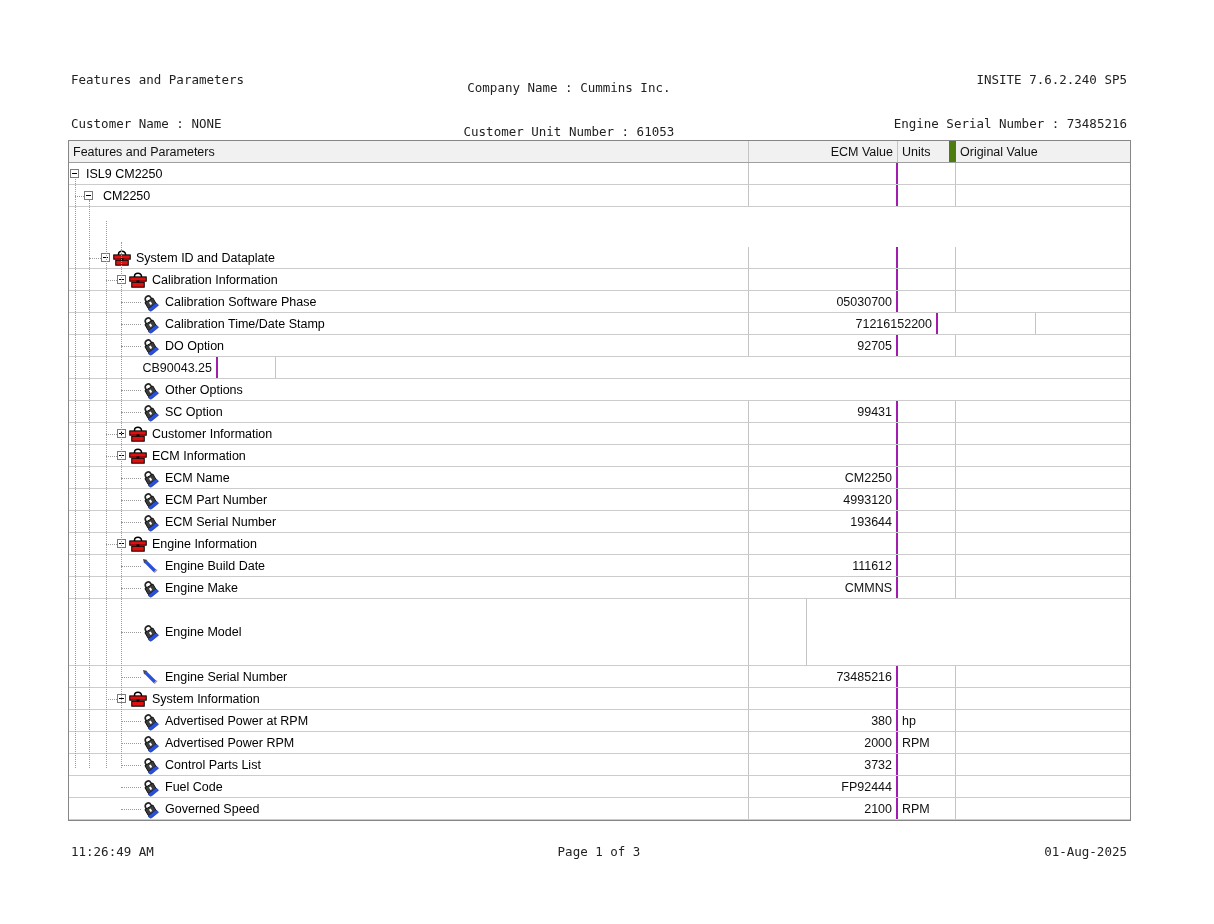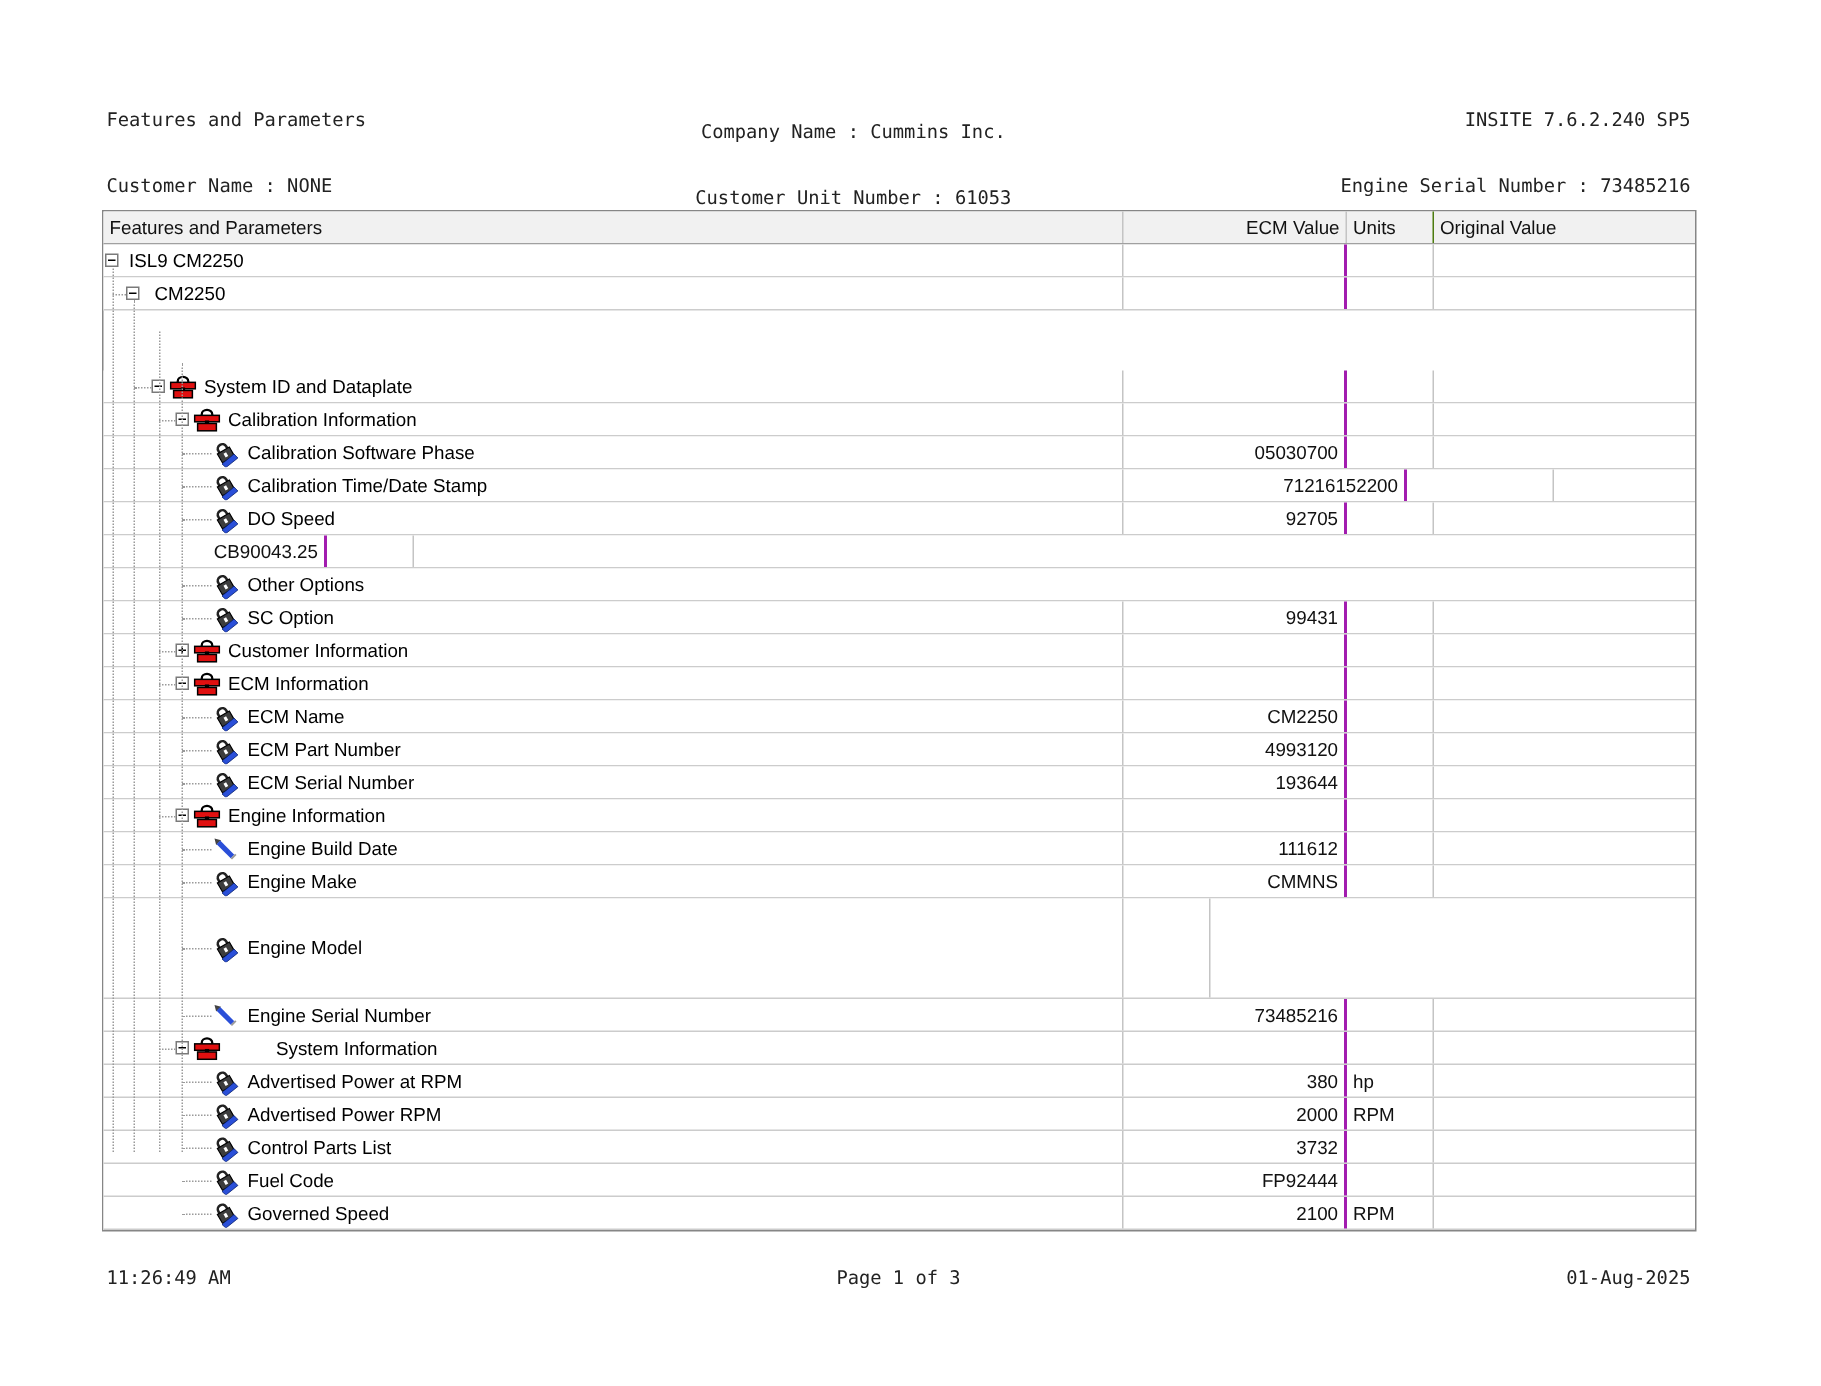--- a/index.html
+++ b/index.html
@@ -29,21 +29,21 @@
     border:1px solid #868686;background:#fff;
     font-size:12.5px;box-sizing:content-box;
   }
   .thead{
     display:flex;height:21px;background:#f1f1f1;
     border-bottom:1px solid #a0a0a0;align-items:center;
   }
   .thead .hc{height:100%;display:flex;align-items:center;box-sizing:border-box;}
   .col-label{width:680px;border-right:1px solid #c4c4c4;padding-left:4px;}
   .col-val{width:149px;border-right:1px solid #c4c4c4;justify-content:flex-end;padding-right:4px;}
-  .col-units{width:58px;border-right:1px solid #4d7c0f;padding-left:4px;}
+  .col-units{width:58px;border-right:7px solid #4d7c0f;padding-left:4px;}
   .col-orig{flex:1;padding-left:4px;}
   .tbody{position:relative;}
   .trow{display:flex;border-bottom:1px solid #cccccc;background:#fff;}
   .trow:last-child{border-bottom:none;}
   .tc{box-sizing:border-box;display:flex;align-items:center;}
   .tc.tree{width:680px;position:relative;border-right:1px solid #c4c4c4;}
   .tc.val{width:149px;justify-content:flex-end;padding-right:4px;border-right:2px solid #a21caf;}
   .tc.units{width:58px;padding-left:4px;border-right:1px solid #c4c4c4;}
   .tc.orig{flex:1;padding-left:4px;}
   
@@ -194,21 +194,21 @@
           <span class="ticon" style="left: 72px;">
             <svg width="19" height="19" viewBox="0 0 19 19">
       <g transform="rotate(-30 8 8)">
         <path d="M5 8 V6.4 a3 3 0 0 1 6 0 V8" fill="none" stroke="#222" stroke-width="1.7"></path>
         <rect x="3.4" y="7.8" width="9.2" height="6.8" fill="#3d3d3d" stroke="#000" stroke-width="0.8"></rect>
         <rect x="7" y="9.7" width="2" height="2.9" fill="#fff"></rect>
       </g>
       <polygon points="7,16.8 15,10.2 17.6,12.8 9.6,19.2" fill="#2a4fd8" stroke="#001a66" stroke-width="0.5"></polygon>
     </svg>
           </span>
-          <span class="nlabel abs" style="left: 96px;">DO Speed</span>
+          <span class="nlabel abs" style="left: 96px;">DO Option</span>
         </div>
         <div class="tc val">92705</div>
         <div class="tc units"></div>
         <div class="tc orig"></div>
       </div>
       <div class="trow" style="height: 21px;">
         <div class="tc val">CB90043.25</div>
         <div class="tc units"></div>
         <div class="tc orig"></div>
       </div>
@@ -444,21 +444,21 @@
             <span class="h"></span>
           </div>
           <span class="ticon" style="left: 60px;">
             <svg width="18" height="16" viewBox="0 0 18 16">
       <path d="M5.5 5 V4.2 a3.5 2.9 0 0 1 7 0 V5" fill="none" stroke="#000" stroke-width="1.5"></path>
       <rect x="0.75" y="4.9" width="16.5" height="4.3" fill="#e01010" stroke="#000" stroke-width="1"></rect>
       <rect x="2.75" y="10.3" width="12.5" height="4.9" fill="#e01010" stroke="#000" stroke-width="1"></rect>
       <rect x="7.6" y="8.3" width="2.8" height="2" fill="#000"></rect>
     </svg>
           </span>
-          <span class="nlabel abs" style="left: 83px; margin-left: 32px;">System Information</span>
+          <span class="nlabel abs" style="left: 83px;">System Information</span>
         </div>
         <div class="tc val"></div>
         <div class="tc units"></div>
         <div class="tc orig"></div>
       </div>
       <div class="trow" style="height: 21px;">
         <div class="tc tree">
           <div class="conn" style="left: 52px; width: 20px;"></div>
           <span class="ticon" style="left: 72px;">
             <svg width="19" height="19" viewBox="0 0 19 19">

